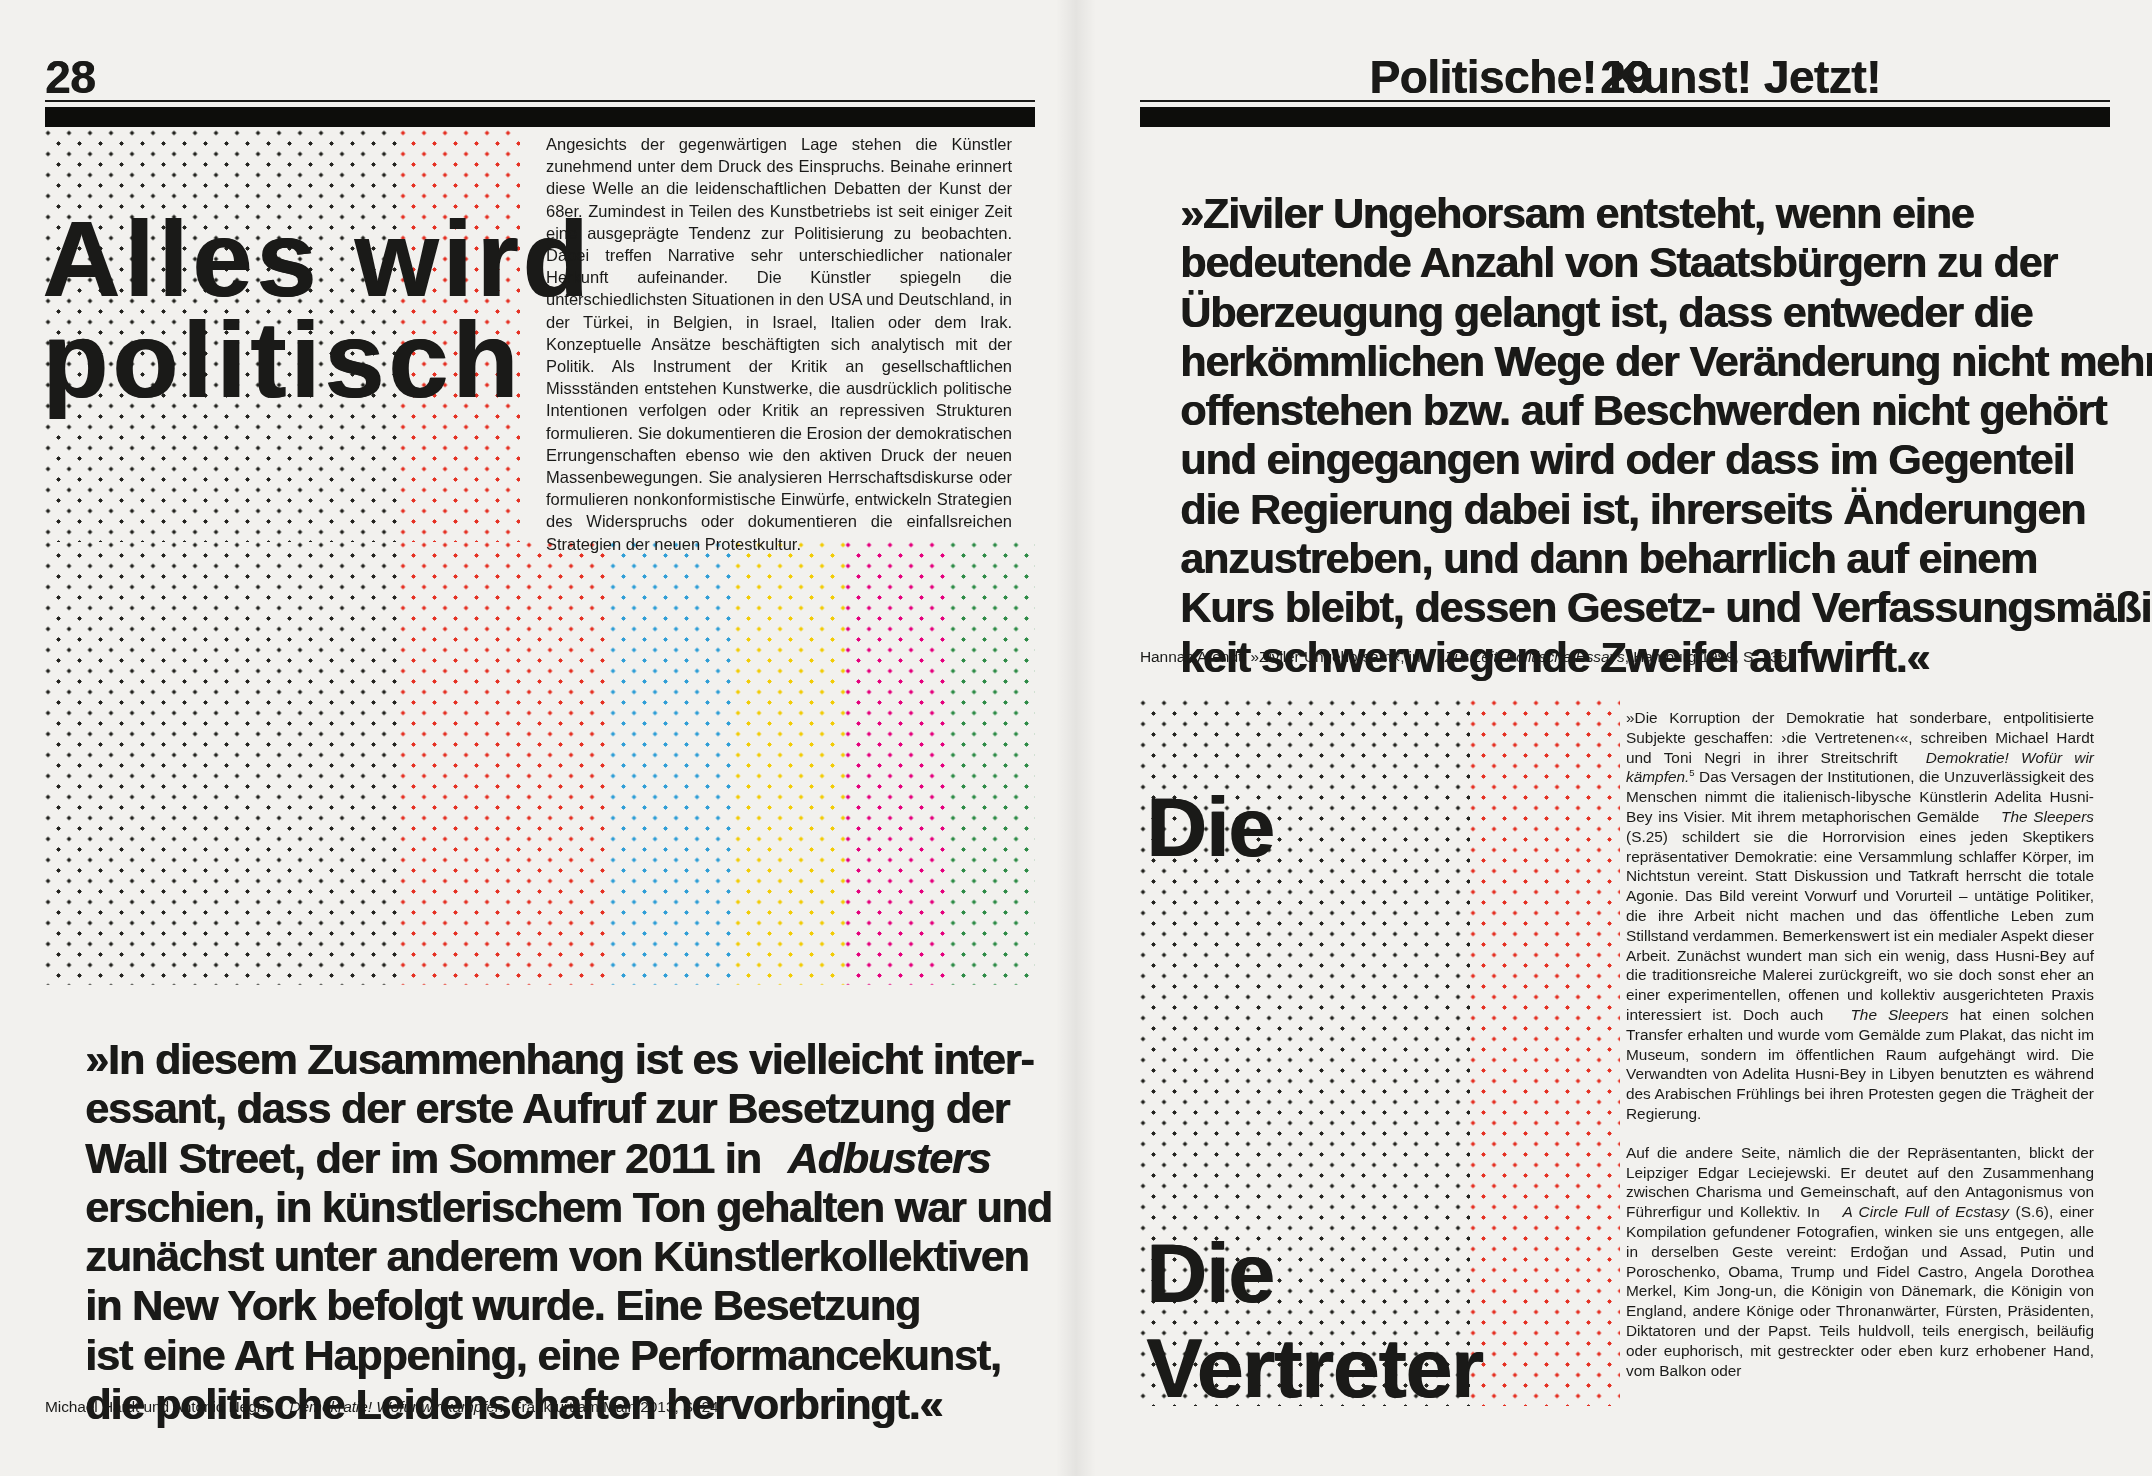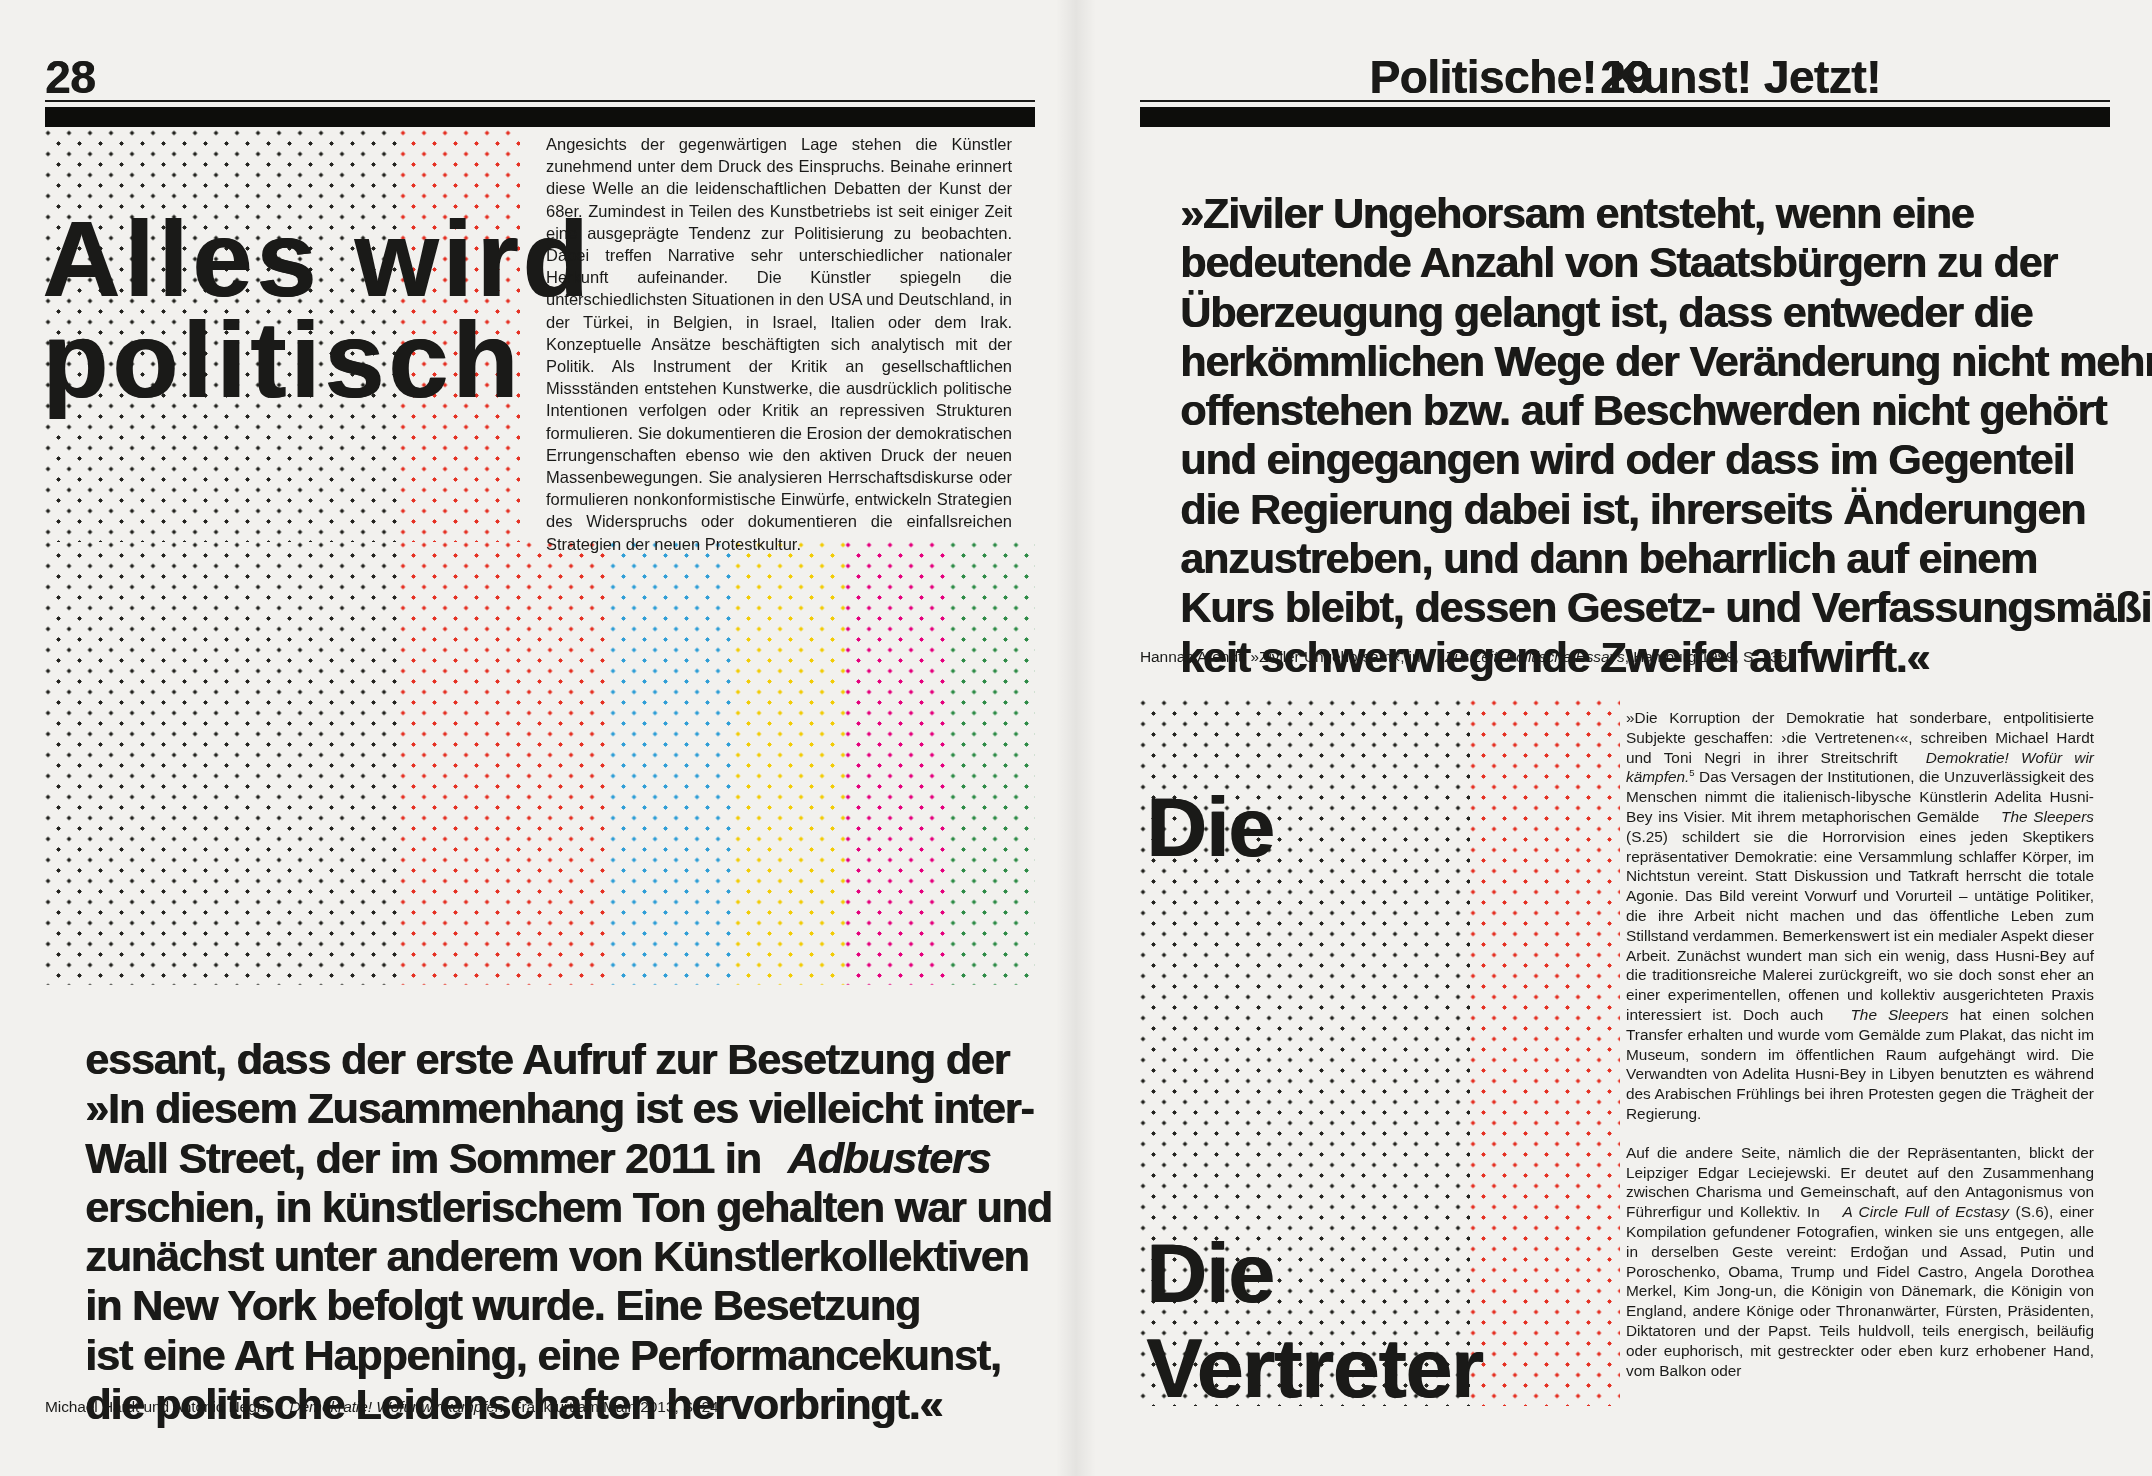--- a/index.html
+++ b/index.html
@@ -93,22 +93,22 @@
   <div class="abs dots d-green lf-c6"></div>
 
   <h1 class="abs display headline">
       <div class="ln">Alles wird</div>
       <div class="ln">politisch</div>
     </h1>
 
   <div class="abs bodycopy intro"><span>Angesichts der gegenwärtigen Lage stehen die Künstler zunehmend unter dem Druck des Einspruchs. Beinahe erinnert diese Welle an die leidenschaftlichen Debatten der Kunst der 68er. Zumindest in Teilen des Kunstbetriebs ist seit einiger Zeit eine ausgeprägte Tendenz zur Politisierung zu beobachten. Dabei treffen Narrative sehr unterschiedlicher nationaler Herkunft aufeinander. Die Künstler spiegeln die unterschiedlichsten Situationen in den USA und Deutschland, in der Türkei, in Belgien, in Israel, Italien oder dem Irak. Konzeptuelle Ansätze beschäftigten sich analytisch mit der Politik. Als Instrument der Kritik an gesellschaftlichen Missständen entstehen Kunstwerke, die ausdrücklich politische Intentionen verfolgen oder Kritik an repressiven Strukturen formulieren. Sie dokumentieren die Erosion der demokratischen Errungenschaften ebenso wie den aktiven Druck der neuen Massenbewegungen. Sie analysieren Herrschaftsdiskurse oder formulieren nonkonformistische Einwürfe, entwickeln Strategien des Widerspruchs oder dokumentieren die einfallsreichen Strategien der neuen Protestkultur.</span></div>
 
   <blockquote class="abs bigquote lq">
+      <div class="ln"><span>»In diesem Zusammenhang ist es vielleicht inter-</span></div>
       <div class="ln"><span>essant, dass der erste Aufruf zur Besetzung der</span></div>
-      <div class="ln"><span>»In diesem Zusammenhang ist es vielleicht inter-</span></div>
       <div class="ln"><span>Wall Street, der im Sommer 2011 in </span><i>Adbusters</i></div>
       <div class="ln"><span>erschien, in künstlerischem Ton gehalten war und</span></div>
       <div class="ln"><span>zunächst unter anderem von Künstlerkollektiven</span></div>
       <div class="ln"><span>in New York befolgt wurde. Eine Besetzung</span></div>
       <div class="ln"><span>ist eine Art Happening, eine Performancekunst,</span></div>
       <div class="ln"><span>die politische Leidenschaften hervorbringt.«</span></div>
     </blockquote>
 
   <div class="abs cite cite-l"><span>Michael Hardt und Antonio Negri, </span><i>Demokratie! Wofür wir kämpfen</i><span>, Frankfurt am Main 2013, S. 24.</span></div>
 

